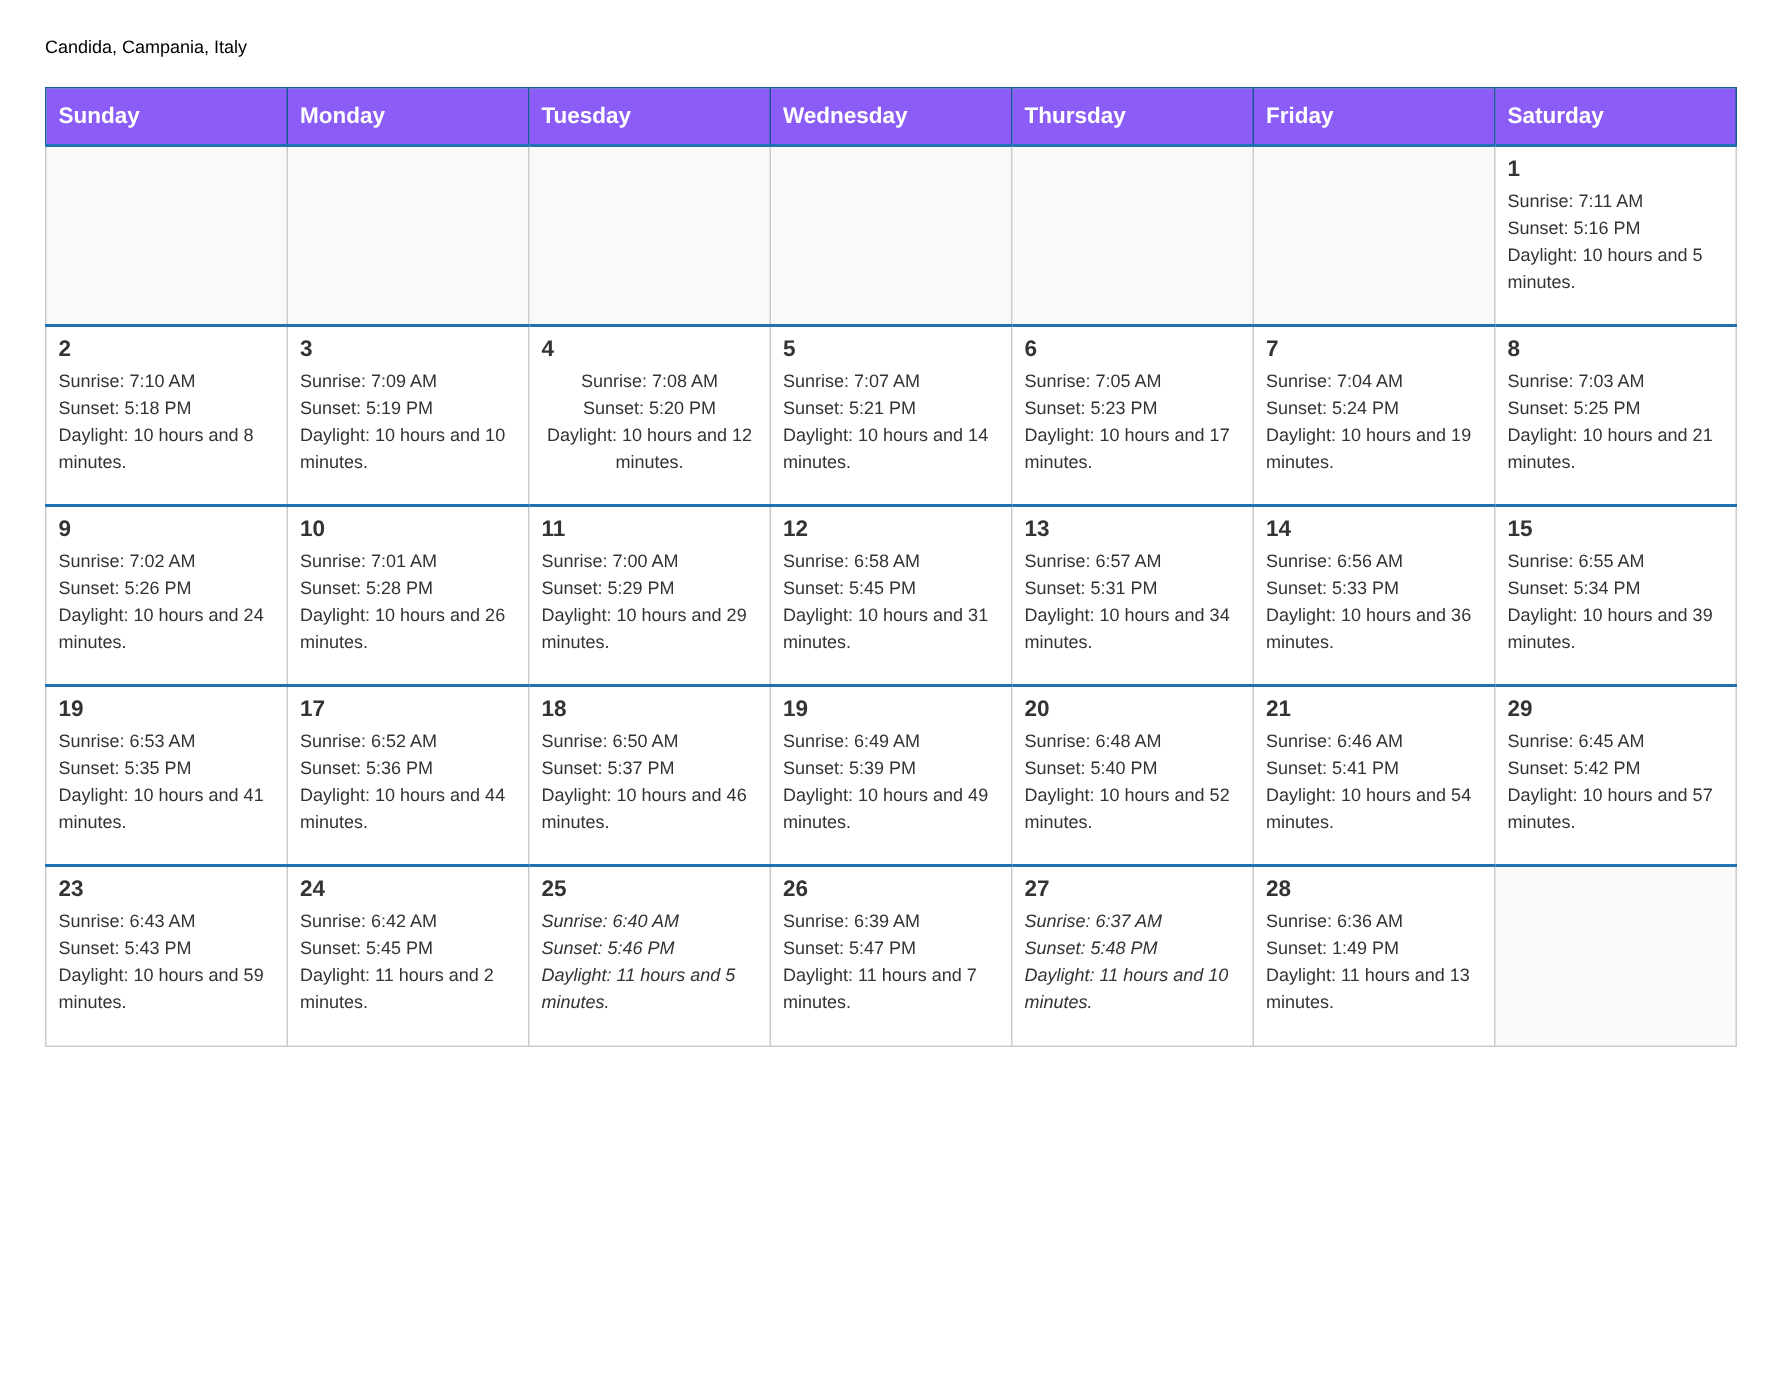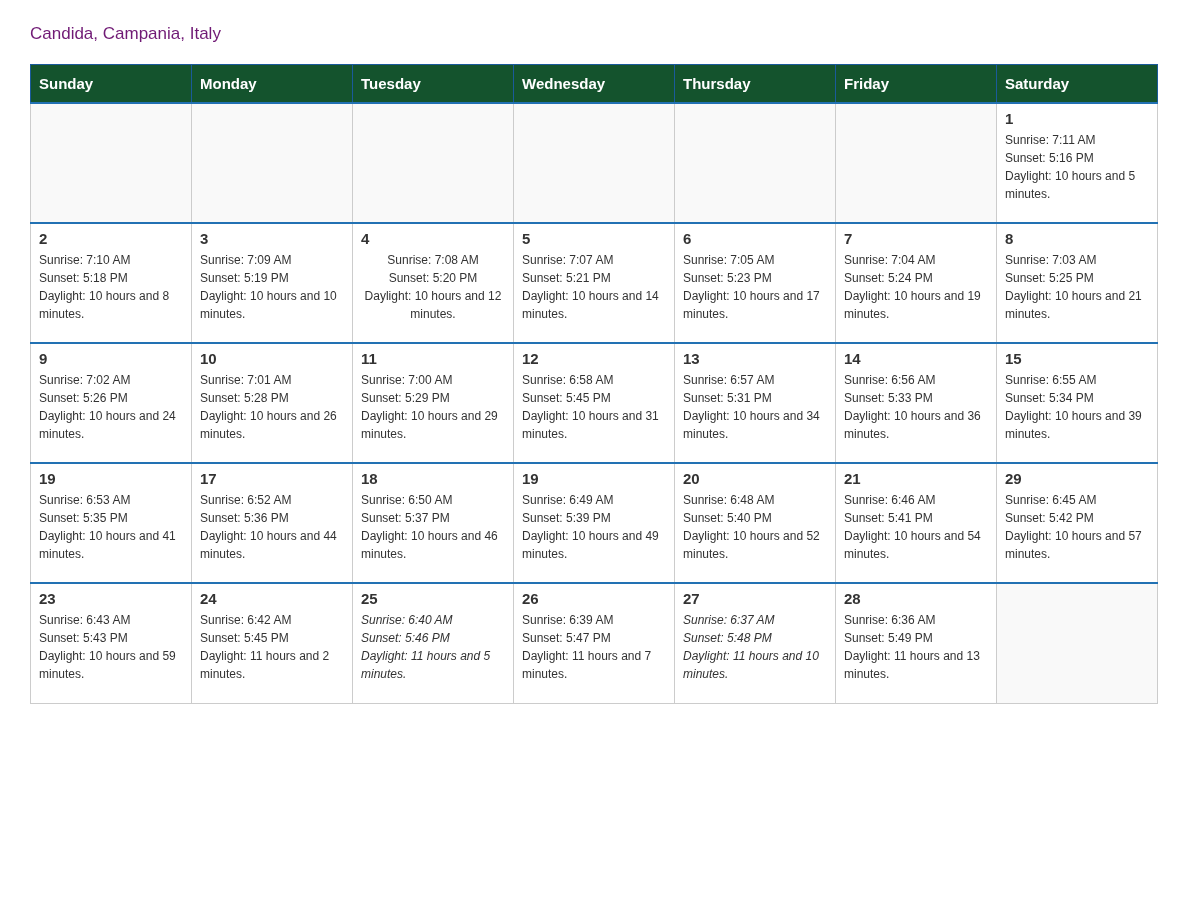--- a/index.html
+++ b/index.html
@@ -33,30 +33,30 @@
     }
     .title-block {
       text-align: right;
     }
     .month-title {
       font-size: 48px;
       font-weight: bold;
       color: #222;
     }
     .location {
-      font-size: 17px;
-      color: #701a75;
+      font-size: 12px;
+      color: #000000;
       margin-top: 4px;
     }
     .calendar {
       width: 100%;
       border-collapse: collapse;
     }
     .calendar th {
-      background-color: #14532d;
+      background-color: #8b5cf6;
       color: #fff;
       font-size: 15px;
       font-weight: bold;
       padding: 10px 8px;
       text-align: left;
       border: 1px solid #1a5a9a;
     }
     .calendar td {
       vertical-align: top;
       border: 1px solid #ccc;
@@ -280,19 +280,19 @@
         </td>
         <td>
           <span class="day-number">27</span>
           <div class="day-info" style="white-space: pre-line; font-style: italic;">Sunrise: 6:37 AM
 Sunset: 5:48 PM
 Daylight: 11 hours and 10 minutes.</div>
         </td>
         <td>
           <span class="day-number">28</span>
           <div class="day-info" style="white-space: pre-line;">Sunrise: 6:36 AM
-Sunset: 5:49 PM
+Sunset: 1:49 PM
 Daylight: 11 hours and 13 minutes.</div>
         </td>
         <td class="empty"></td>
       </tr>
     </tbody>
 </table>
 
 </body></html>

